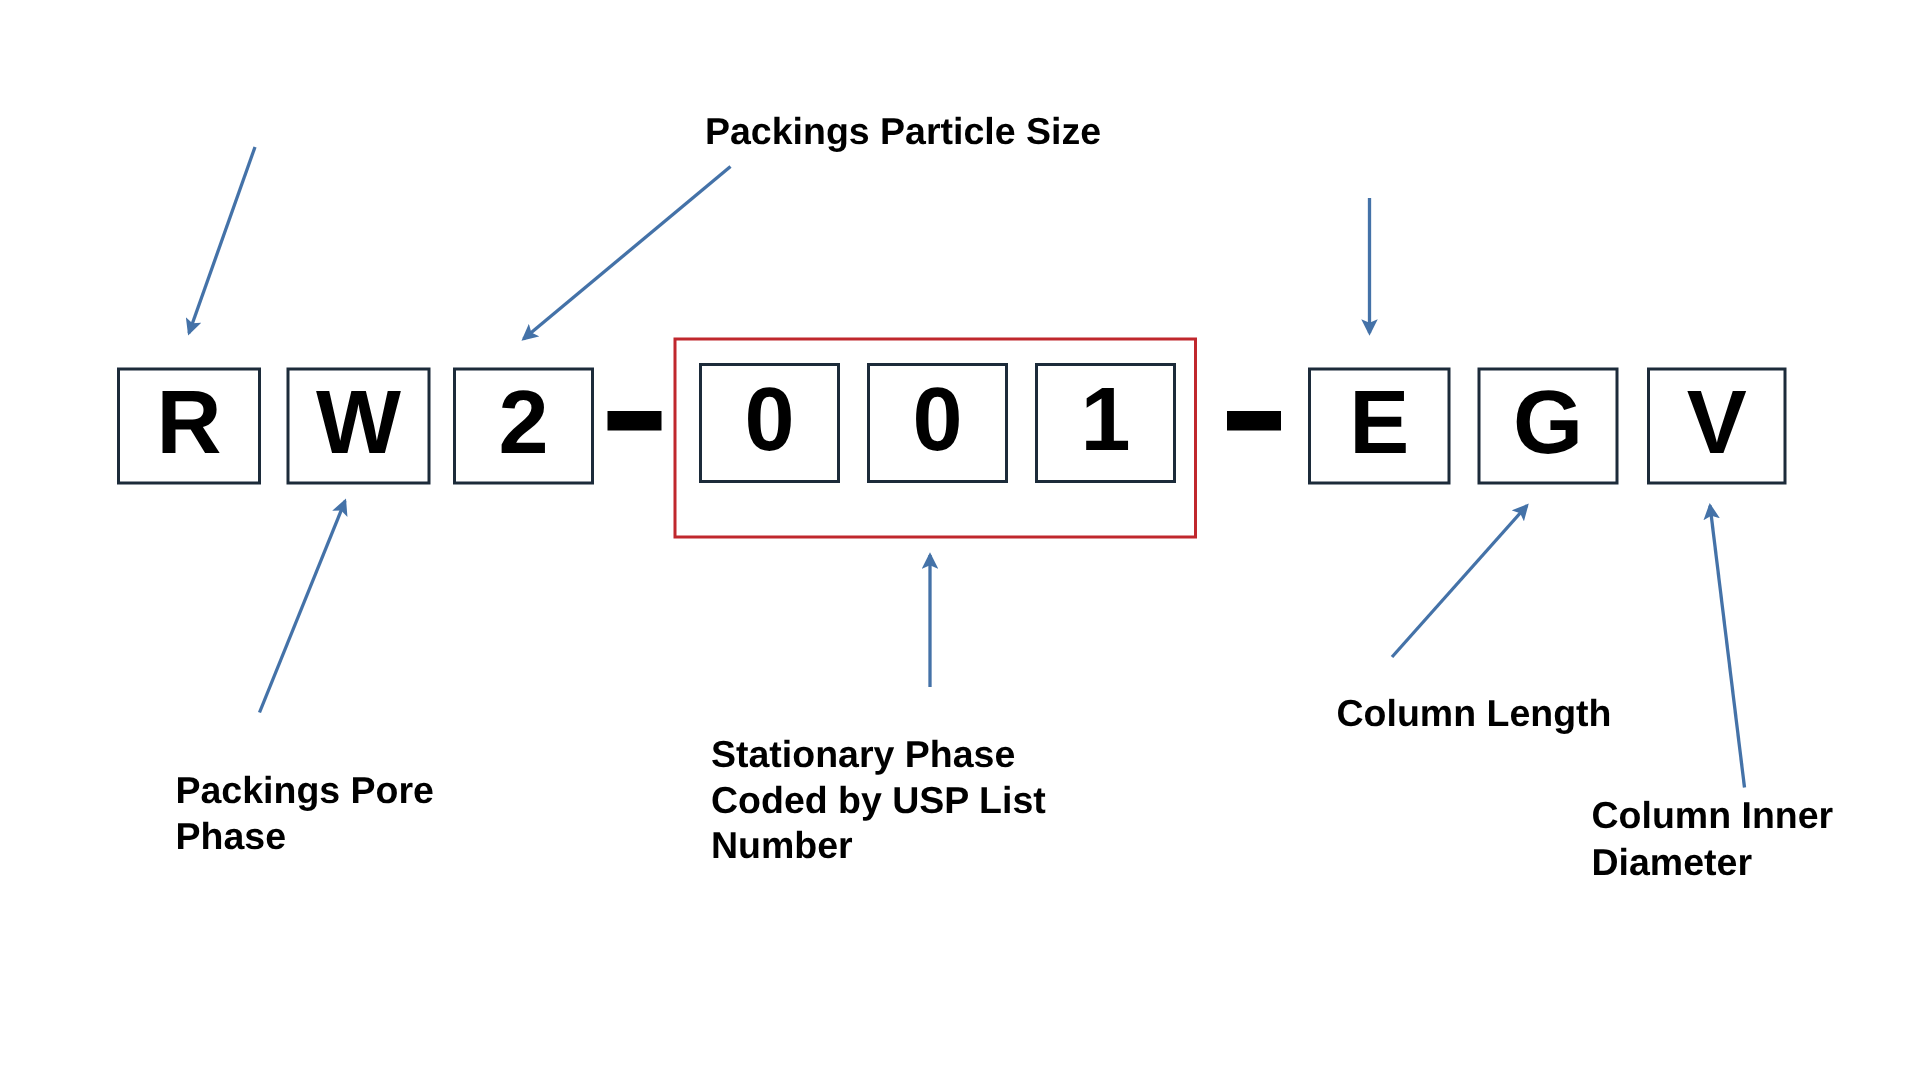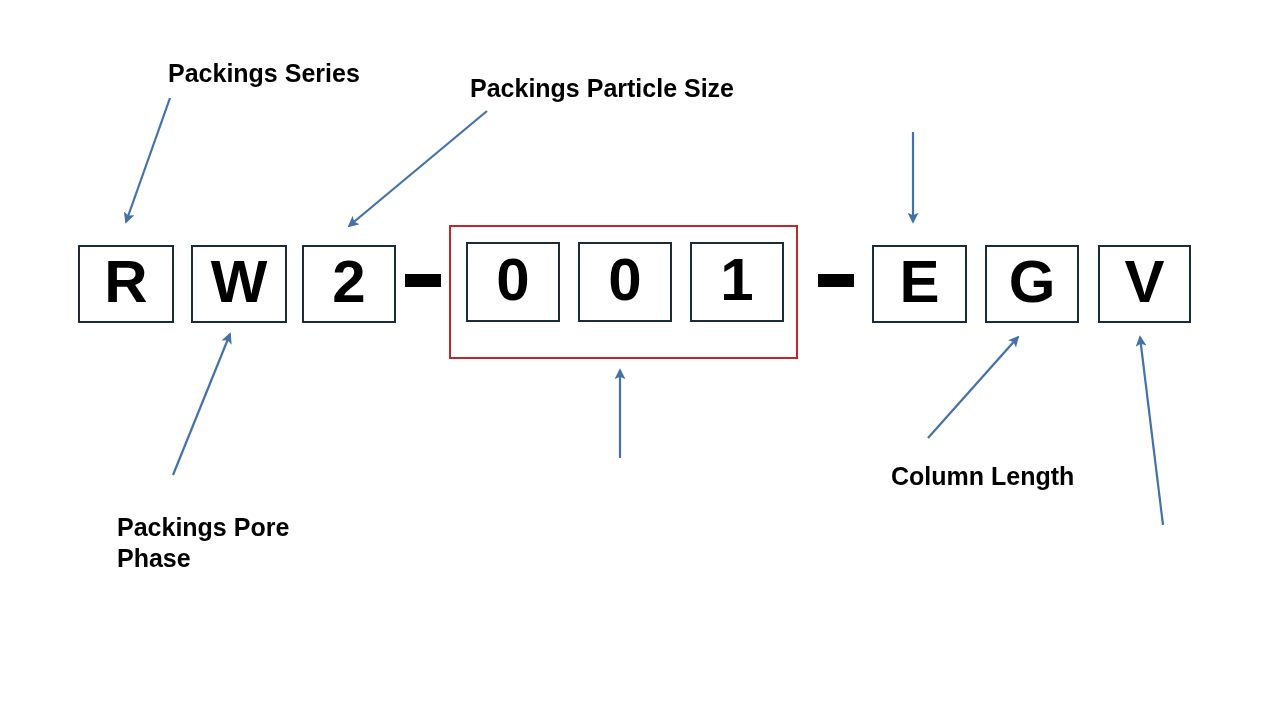--- a/index.html
+++ b/index.html
@@ -121,25 +121,29 @@
   <div class="char-box" style="left:872px; top:245px; width:95px; height:78px;">
     <span>E</span>
   </div>
   <div class="char-box" style="left:985px; top:245px; width:94px; height:78px;">
     <span>G</span>
   </div>
   <div class="char-box" style="left:1098px; top:245px; width:93px; height:78px;">
     <span>V</span>
   </div>
 
-  <div class="callout" style="left:168px; top:58px;">Packings Series</div>
 
   <div class="callout" style="left:470px; top:73px;">Packings Particle Size</div>
 
 
   <div class="callout" style="left:117px; top:512px;">Packings Pore
 Phase</div>
 
+  <div class="callout" style="left:474px; top:488px;">Stationary Phase
+Coded by USP List
+Number</div>
 
   <div class="callout" style="left:891px; top:461px;text-align:center;">Column Length</div>
 
+  <div class="callout" style="left:1061px; top:529px;">Column Inner
+Diameter</div>
 
 </div>
 
 </body></html>

